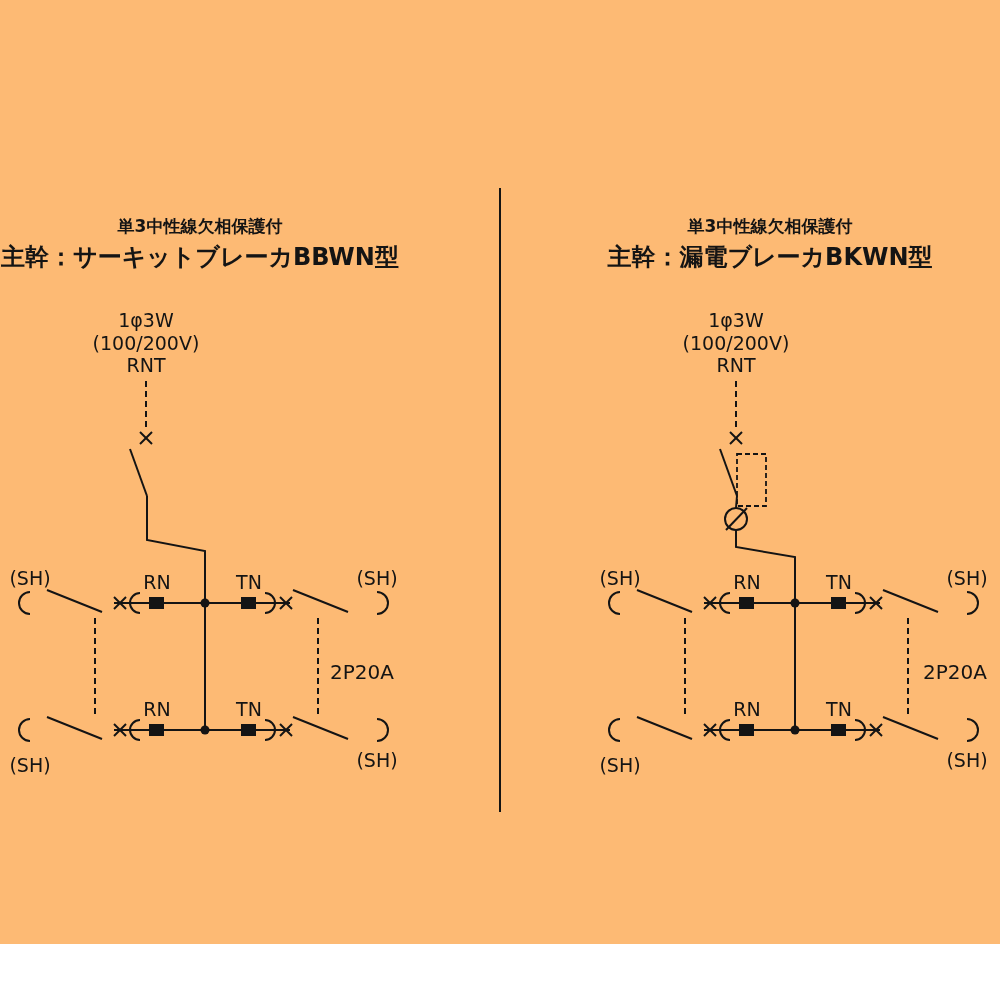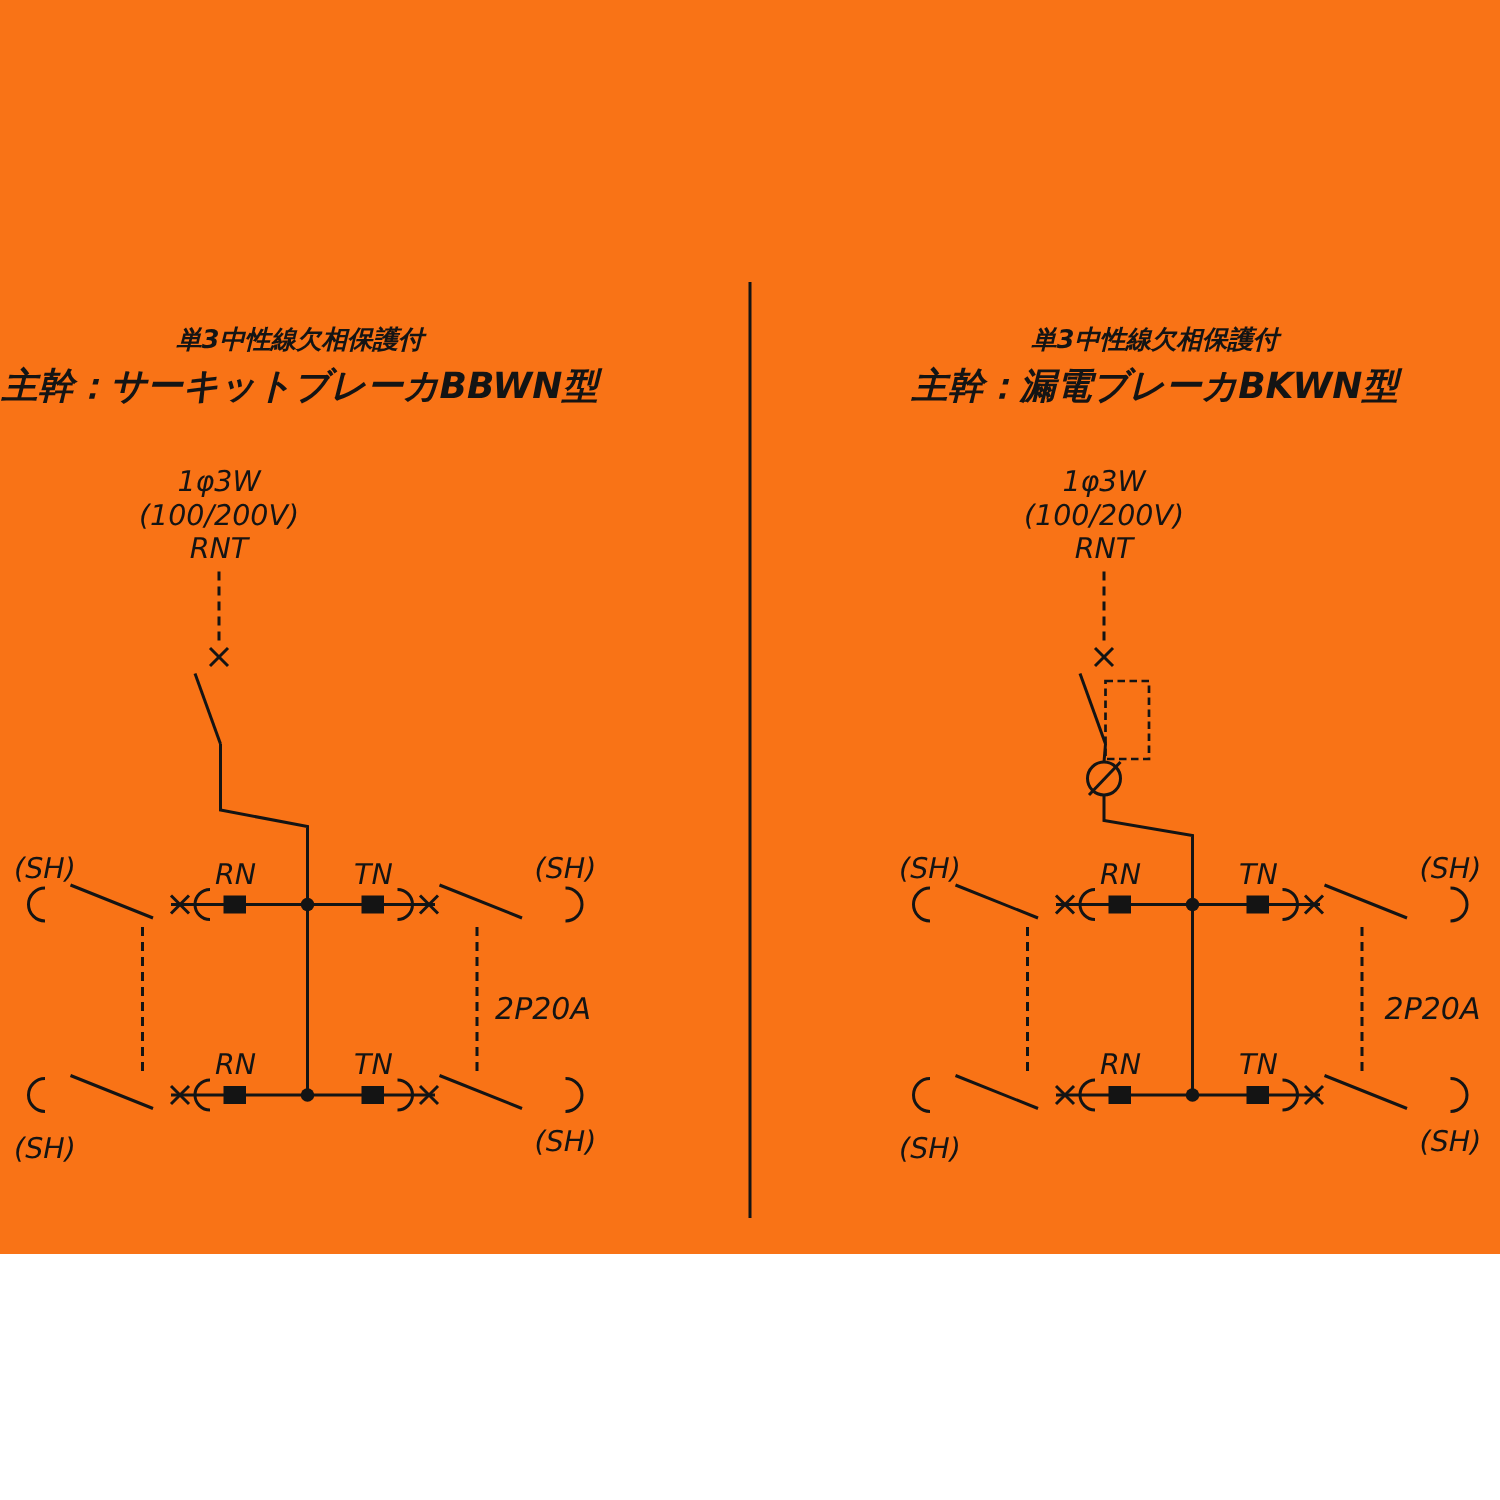--- a/index.html
+++ b/index.html
@@ -1,16 +1,16 @@
 <!DOCTYPE html>
 <html><head>
 <meta charset="utf-8">
 <style>
   html,body{margin:0;padding:0;background:#ffffff;}
-  .stage{position:relative;width:1000px;height:836px;background:#f97316;font-family:"DejaVu Sans",sans-serif;overflow:hidden;font-style:italic;}
+  .stage{position:relative;width:1000px;height:944px;background:#fdba74;font-family:"DejaVu Sans",sans-serif;overflow:hidden;}
   svg{display:block;}
   .ln{stroke:#141414;stroke-width:2;fill:none;}
   .dash{stroke-dasharray:6 4;}
   .dashr{stroke:#141414;stroke-width:1.8;fill:none;stroke-dasharray:5 3;}
   .sq{fill:#141414;stroke:none;}
   .dot{fill:#141414;stroke:none;}
   text{fill:#141414;font-family:"DejaVu Sans",sans-serif;}
   .lbl{font-size:19px;text-anchor:middle;}
   .subtitle{font-size:17px;font-weight:bold;text-anchor:middle;}
   .title{font-size:24px;font-weight:bold;text-anchor:middle;}

